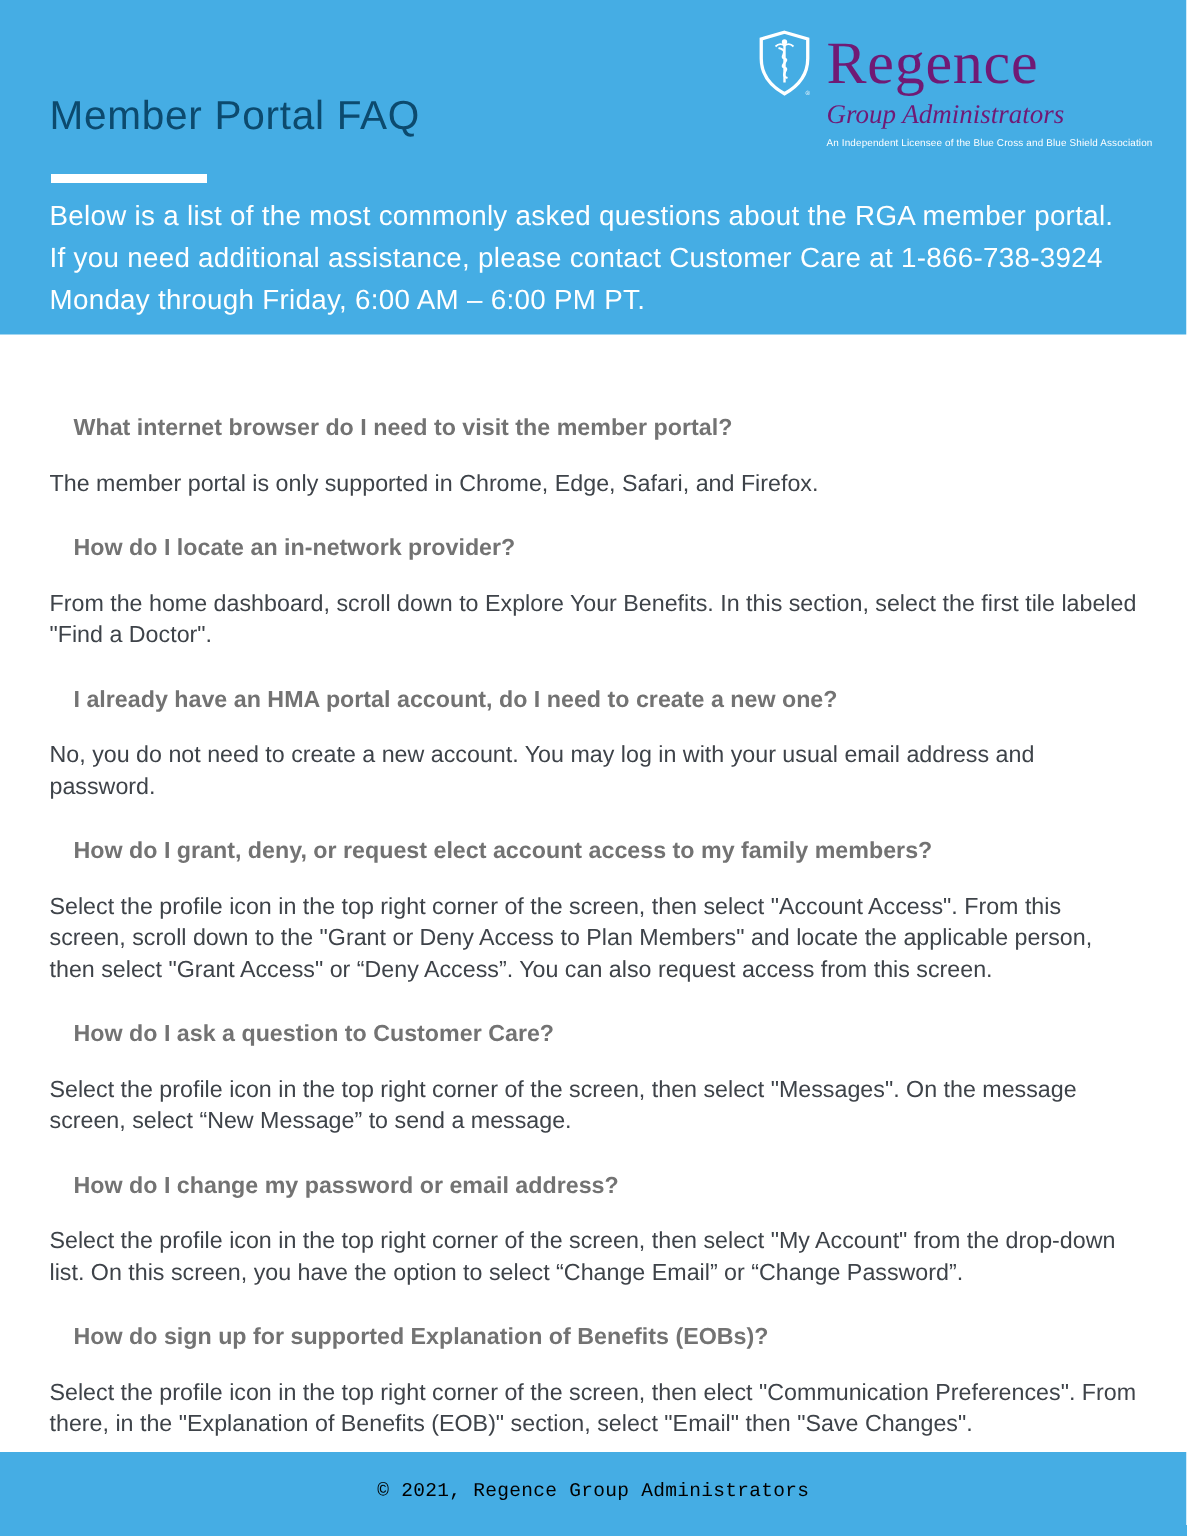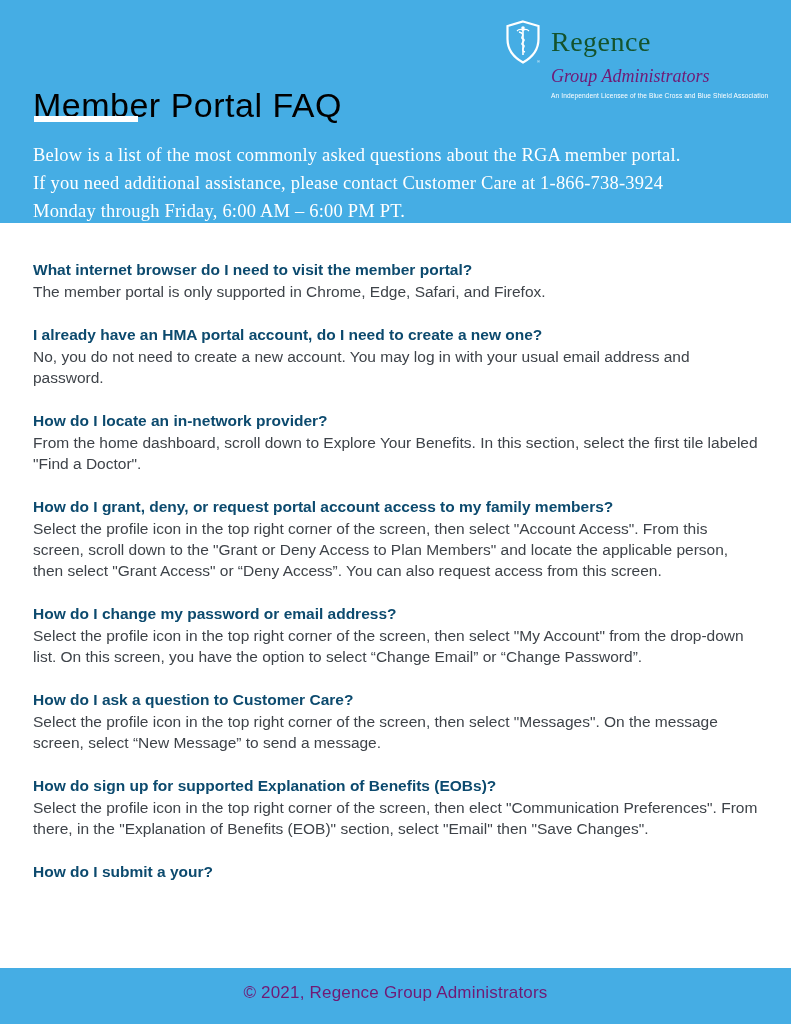--- a/index.html
+++ b/index.html
@@ -18,61 +18,59 @@
     position: relative;
     width: 100%;
     height: 223px;
     background: #45ade4;
     box-sizing: border-box;
   }
   .page-title {
     position: absolute;
     left: 33px;
     top: 62px;
-    color: #000000;
-    font-size: 34px;
+    color: #0c4a6e;
+    font-size: 27px;
     font-weight: 400;
     letter-spacing: 0.5px;
-    margin-top: 24px;
   }
   .title-underline {
     position: absolute;
     left: 34px;
     top: 116px;
     width: 104px;
     height: 6px;
     background: #ffffff;
   }
   .header-intro {
     position: absolute;
     left: 33px;
-    top: 141px;
+    top: 130px;
     width: 730px;
     color: #ffffff;
     font-size: 18.5px;
     line-height: 28px;
     white-space: pre-line;
     letter-spacing: 0.2px;
-    font-family: Liberation Serif, serif;
   }
 
   
   .logo {
     position: absolute;
     top: 20px;
     right: 36px;
     width: 250px;
     text-align: left;
   }
   .logo-top { display: flex; align-items: flex-start; }
   .logo-shield { width: 36px; height: 44px; margin-right: 10px; flex: 0 0 auto; }
   .logo-brand {
     font-family: "Liberation Serif", serif;
-    color: #14532d;
-    font-size: 28px;
+    color: #701a75;
+    font-size: 40px;
     line-height: 44px;
     font-weight: 400;
     letter-spacing: 0.5px;
   }
   .logo-sub {
     font-family: "Liberation Serif", serif;
     font-style: italic;
     color: #701a75;
     font-size: 18px;
     margin: 2px 0 0 46px;
@@ -85,25 +83,25 @@
     white-space: nowrap;
   }
 
   
   .faq {
     box-sizing: border-box;
     padding: 36px 31px 0 33px;
   }
   .faq-item { margin-bottom: 22px; }
   .faq-question {
-    color: #0c4a6e;
+    color: #737373;
     font-size: 15.5px;
     line-height: 21px;
     font-weight: 700;
-    margin: 0;
+    margin: 16px;
   }
   .faq-answer {
     color: #3e4349;
     font-size: 15.5px;
     line-height: 21px;
     font-weight: 400;
     margin: 1px 0 0 0;
     max-width: 730px;
   }
 
@@ -113,24 +111,25 @@
     left: 0;
     bottom: 0;
     width: 100%;
     height: 56px;
     background: #45ade4;
     display: flex;
     align-items: center;
     justify-content: center;
   }
   .footer-text {
-    color: #701a75;
-    font-size: 17px;
+    color: #000000;
+    font-size: 13px;
     letter-spacing: 0.2px;
     margin-bottom: 6px;
+    font-family: Liberation Mono, monospace;
   }
 </style>
 </head>
 <body>
 
 <div class="page">
 
   <div class="header">
 
     <div class="logo">
@@ -157,42 +156,42 @@
   </div>
 
   <div class="faq">
 
     <div class="faq-item">
       <p class="faq-question">What internet browser do I need to visit the member portal?</p>
       <p class="faq-answer">The member portal is only supported in Chrome, Edge, Safari, and Firefox.</p>
     </div>
 
     <div class="faq-item">
+      <p class="faq-question">How do I locate an in-network provider?</p>
+      <p class="faq-answer">From the home dashboard, scroll down to Explore Your Benefits. In this section, select the first tile labeled "Find a Doctor".</p>
+    </div>
+
+    <div class="faq-item">
       <p class="faq-question">I already have an HMA portal account, do I need to create a new one?</p>
       <p class="faq-answer">No, you do not need to create a new account. You may log in with your usual email address and password.</p>
     </div>
 
     <div class="faq-item">
-      <p class="faq-question">How do I locate an in-network provider?</p>
-      <p class="faq-answer">From the home dashboard, scroll down to Explore Your Benefits. In this section, select the first tile labeled "Find a Doctor".</p>
-    </div>
-
-    <div class="faq-item">
-      <p class="faq-question">How do I grant, deny, or request portal account access to my family members?</p>
+      <p class="faq-question">How do I grant, deny, or request elect account access to my family members?</p>
       <p class="faq-answer">Select the profile icon in the top right corner of the screen, then select "Account Access". From this screen, scroll down to the "Grant or Deny Access to Plan Members" and locate the applicable person, then select "Grant Access" or “Deny Access”. You can also request access from this screen.</p>
+    </div>
+
+    <div class="faq-item">
+      <p class="faq-question">How do I ask a question to Customer Care?</p>
+      <p class="faq-answer">Select the profile icon in the top right corner of the screen, then select "Messages". On the message screen, select “New Message” to send a message.</p>
     </div>
 
     <div class="faq-item">
       <p class="faq-question">How do I change my password or email address?</p>
       <p class="faq-answer">Select the profile icon in the top right corner of the screen, then select "My Account" from the drop-down list. On this screen, you have the option to select “Change Email” or “Change Password”.</p>
-    </div>
-
-    <div class="faq-item">
-      <p class="faq-question">How do I ask a question to Customer Care?</p>
-      <p class="faq-answer">Select the profile icon in the top right corner of the screen, then select "Messages". On the message screen, select “New Message” to send a message.</p>
     </div>
 
     <div class="faq-item">
       <p class="faq-question">How do sign up for supported Explanation of Benefits (EOBs)?</p>
       <p class="faq-answer">Select the profile icon in the top right corner of the screen, then elect "Communication Preferences". From there, in the "Explanation of Benefits (EOB)" section, select "Email" then "Save Changes".</p>
     </div>
 
     <div class="faq-item">
       <p class="faq-question">How do I submit a your?</p>
     </div>

